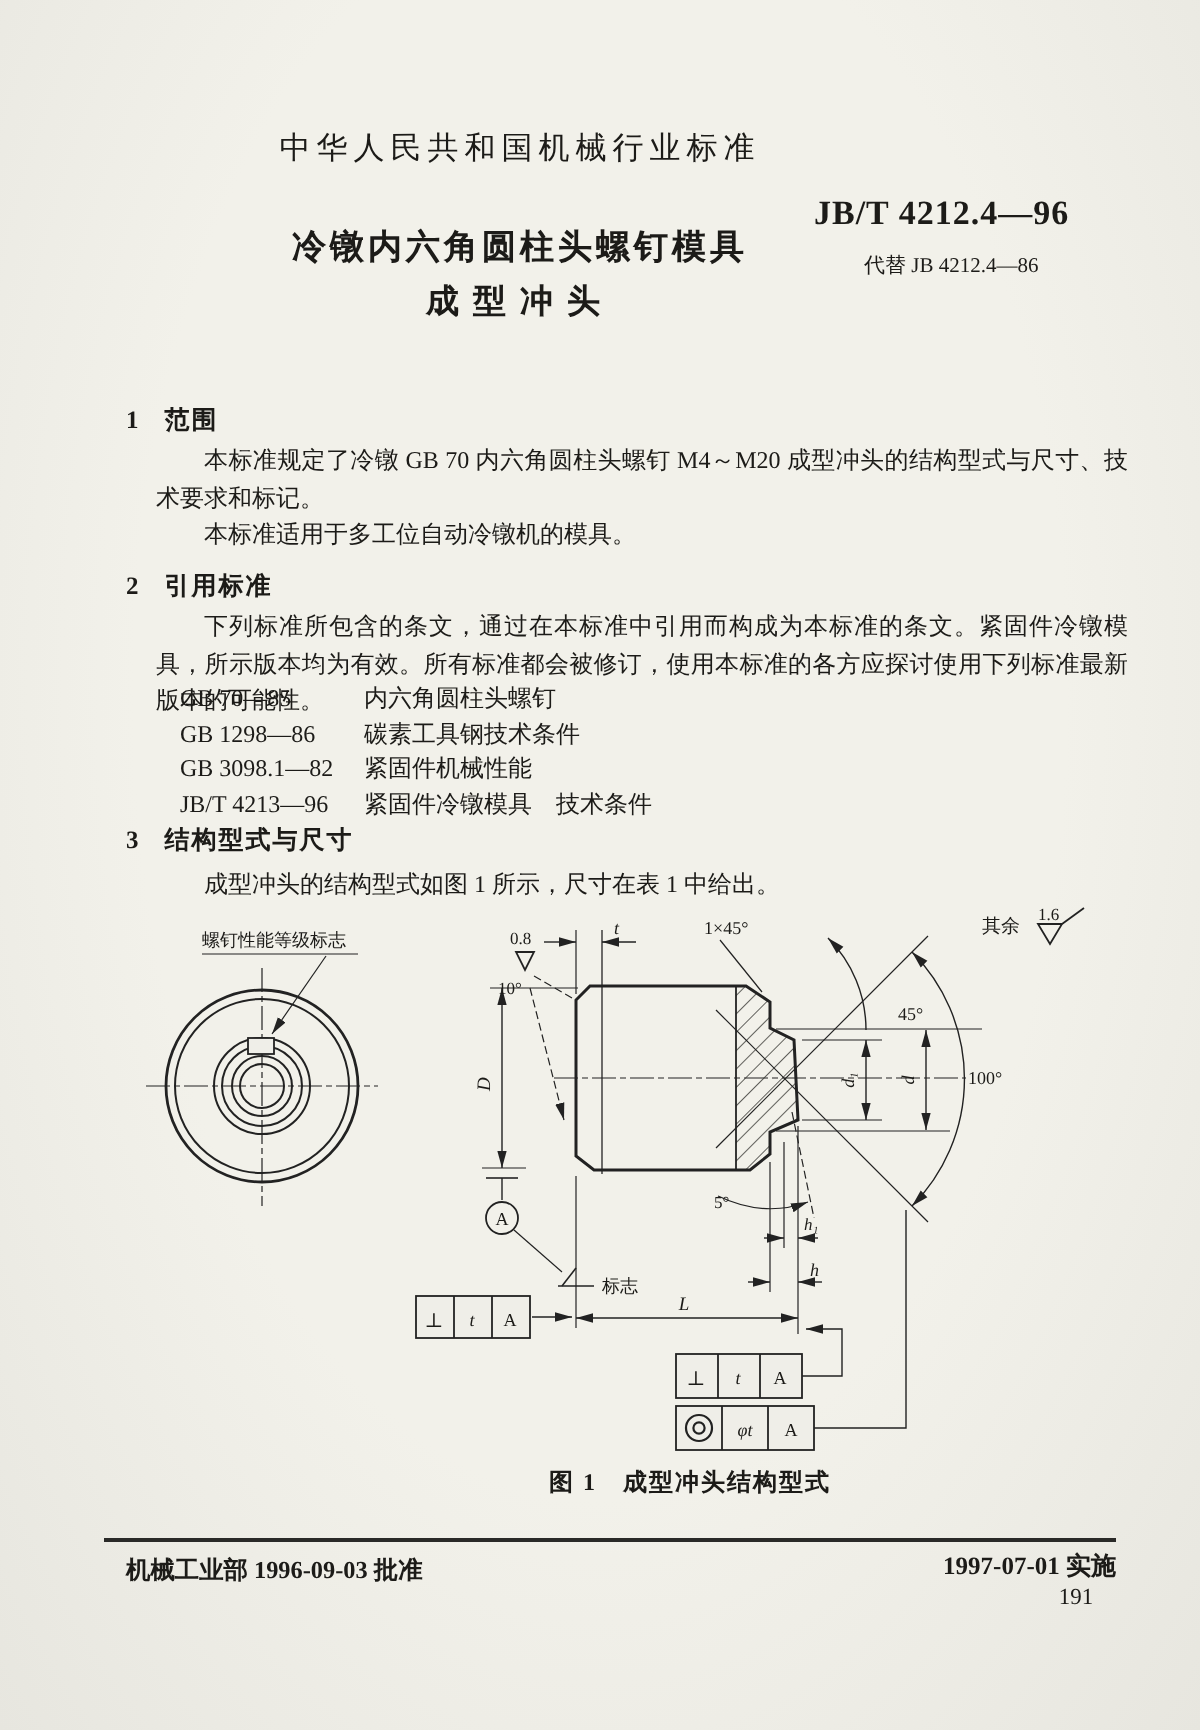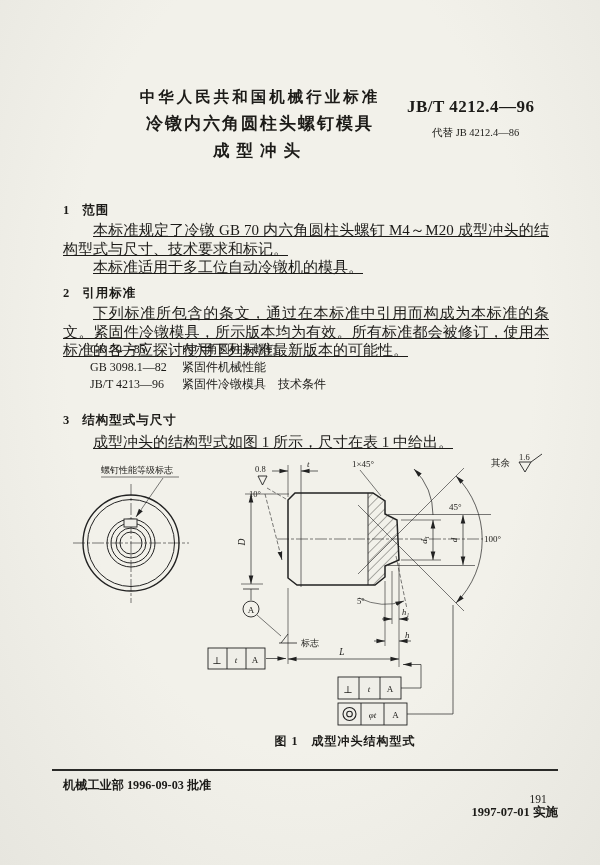--- a/index.html
+++ b/index.html
@@ -4,34 +4,34 @@
 <style>
   html,body{margin:0;padding:0;}
   body{
     width:600px;height:865px;position:relative;overflow:hidden;
     background:radial-gradient(ellipse at 50% 40%, #f2f1ea 55%, #e7e6df 100%);
     font-family:"Liberation Serif","DejaVu Serif",serif;
     color:#1c1b18;
   }
   .abs{position:absolute;}
   .center{text-align:center;}
-  .org-line{left:60px;top:87px;width:400px;font-size:15.5px;letter-spacing:3px;font-weight:bold;}
+  .org-line{left:60px;top:64px;width:400px;font-size:15.5px;letter-spacing:3px;font-weight:normal;}
   .std-code{left:407px;top:97px;font-size:17px;font-weight:bold;letter-spacing:0.5px;}
   .replaces{left:404px;top:126px;font-size:10.5px;margin-left:28px;}
   .title1{left:60px;top:112px;width:400px;font-size:17px;font-weight:bold;letter-spacing:2px;}
   .title2{left:60px;top:140px;width:400px;font-size:16.5px;font-weight:bold;letter-spacing:7px;}
   .sec-h{left:63px;font-size:12.5px;font-weight:bold;}
   .sec-h .hh{margin-left:13px;letter-spacing:1px;}
-  .para{left:63px;width:486px;font-size:15px;line-height:18.5px;text-indent:2em;text-align:justify;text-decoration:underline;}
+  .para{left:78px;width:486px;font-size:12px;line-height:18.5px;text-indent:2em;text-align:justify;}
   .refs{left:90px;top:341px;font-size:12px;line-height:17.6px;}
   .ref-code{display:inline-block;width:92px;}
   .fig{left:55px;top:452px;}
   .foot-rule{left:52px;top:769px;width:506px;height:1.5px;background:#2a2a28;}
   .approved{left:63px;top:777px;font-size:12.2px;font-weight:bold;}
-  .implemented{left:380px;top:775px;width:178px;text-align:right;font-size:12.5px;font-weight:bold;margin-top:29px;}
+  .implemented{left:380px;top:775px;width:178px;text-align:right;font-size:12.5px;font-weight:bold;}
   .pageno{left:508px;top:793px;width:60px;text-align:center;font-size:11.5px;}
   svg text{fill:#1c1b18;font-family:"Liberation Serif","DejaVu Serif",serif;}
   svg .dim{font-style:italic;}
 </style>
 </head>
 <body>
 
 <div class="abs org-line center">中华人民共和国机械行业标准</div>
 <div class="abs std-code">JB/T 4212.4—96</div>
 <div class="abs replaces">代替 JB 4212.4—86</div>
@@ -44,20 +44,21 @@
 <div class="abs para" style="top:221px;">本标准规定了冷镦 GB 70 内六角圆柱头螺钉 M4～M20 成型冲头的结构型式与尺寸、技术要求和标记。</div>
 <div class="abs para" style="top:258px;">本标准适用于多工位自动冷镦机的模具。</div>
 
 <div class="abs sec-h" style="top:285px;">
   <span>2</span><span class="hh">引用标准</span>
 </div>
 <div class="abs para" style="top:304px;">下列标准所包含的条文，通过在本标准中引用而构成为本标准的条文。紧固件冷镦模具，所示版本均为有效。所有标准都会被修订，使用本标准的各方应探讨使用下列标准最新版本的可能性。</div>
 
 <div class="abs refs">
   <div class="ref-row"><span class="ref-code">GB 70—85</span><span class="ref-title">内六角圆柱头螺钉</span></div>
+  <div class="ref-row"><span class="ref-code">GB 1298—86</span><span class="ref-title">碳素工具钢技术条件</span></div>
   <div class="ref-row"><span class="ref-code">GB 3098.1—82</span><span class="ref-title">紧固件机械性能</span></div>
   <div class="ref-row"><span class="ref-code">JB/T 4213—96</span><span class="ref-title">紧固件冷镦模具　技术条件</span></div>
 </div>
 
 <div class="abs sec-h" style="top:412px;">
   <span>3</span><span class="hh">结构型式与尺寸</span>
 </div>
 <div class="abs para" style="top:433px;">成型冲头的结构型式如图 1 所示，尺寸在表 1 中给出。</div>
 
 <svg class="abs fig" width="510" height="300" viewBox="0 0 510 300">

